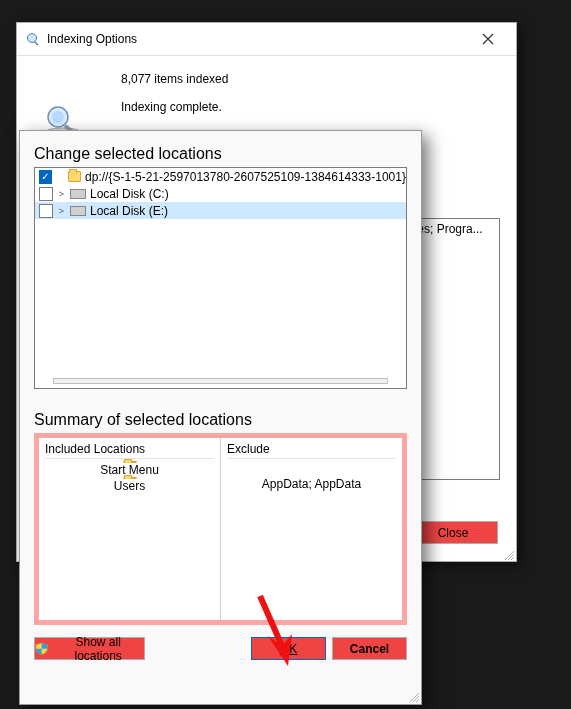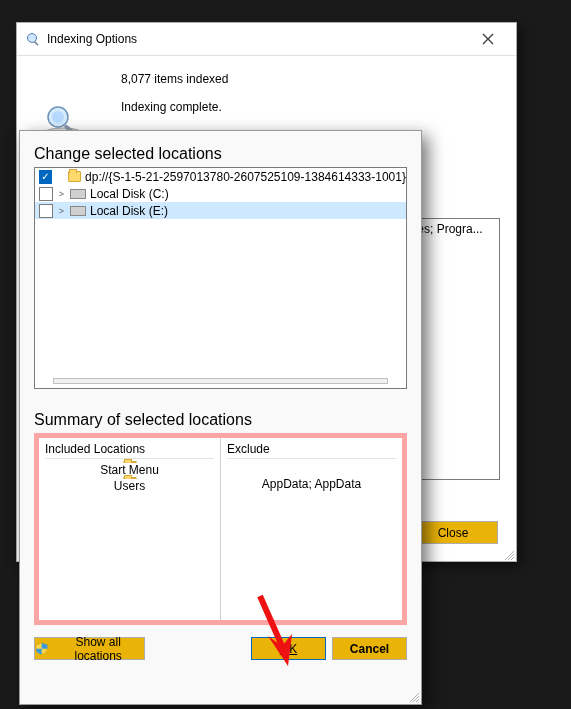--- a/index.html
+++ b/index.html
@@ -146,21 +146,21 @@
   .col-header { font-size: 12px; margin-bottom: 2px; border-bottom: 1px solid #e4e4e4; padding-bottom: 2px;}
   .loc-row { display: flex; align-items: center; height: 16px; flex-direction: column; }
 
   .front-buttons {
     display: flex;
     align-items: center;
     margin-top: 12px;
   }
   .btn {
     height: 23px;
-    background: #eab308;
+    background: #ef4444;
     border: 1px solid #adadad;
     font-family: inherit;
     font-size: 12px;
     padding: 0 0;
     cursor: pointer;
     display: inline-flex;
     align-items: center;
     justify-content: center;
     gap: 4px;
   }

